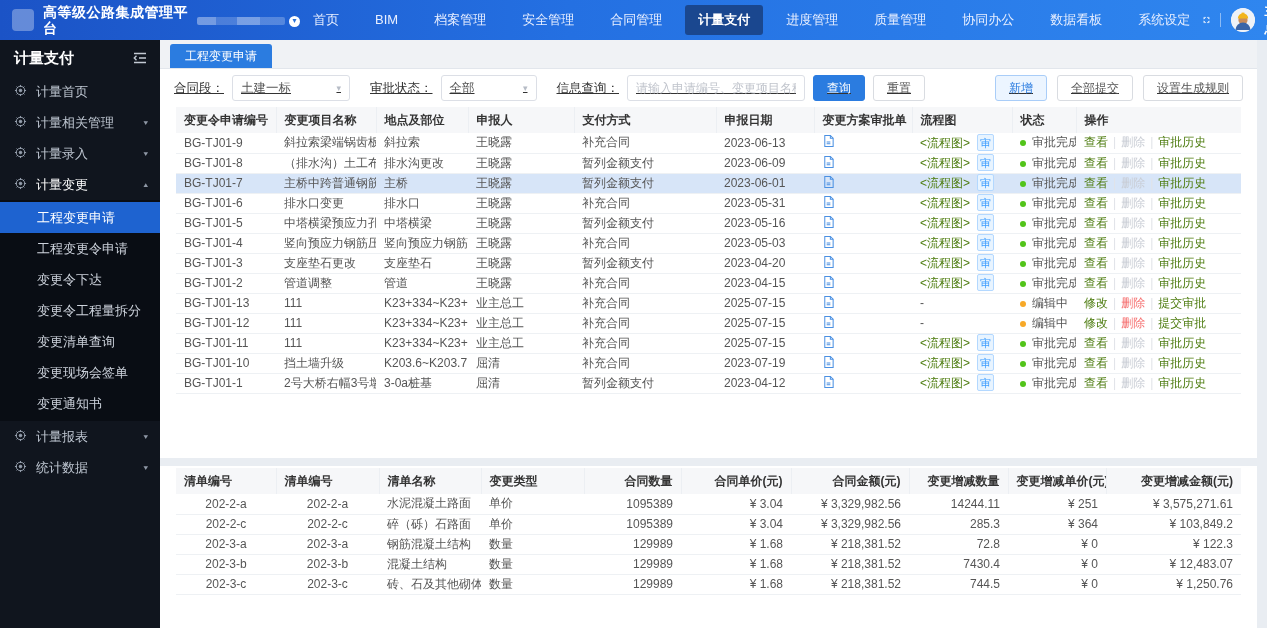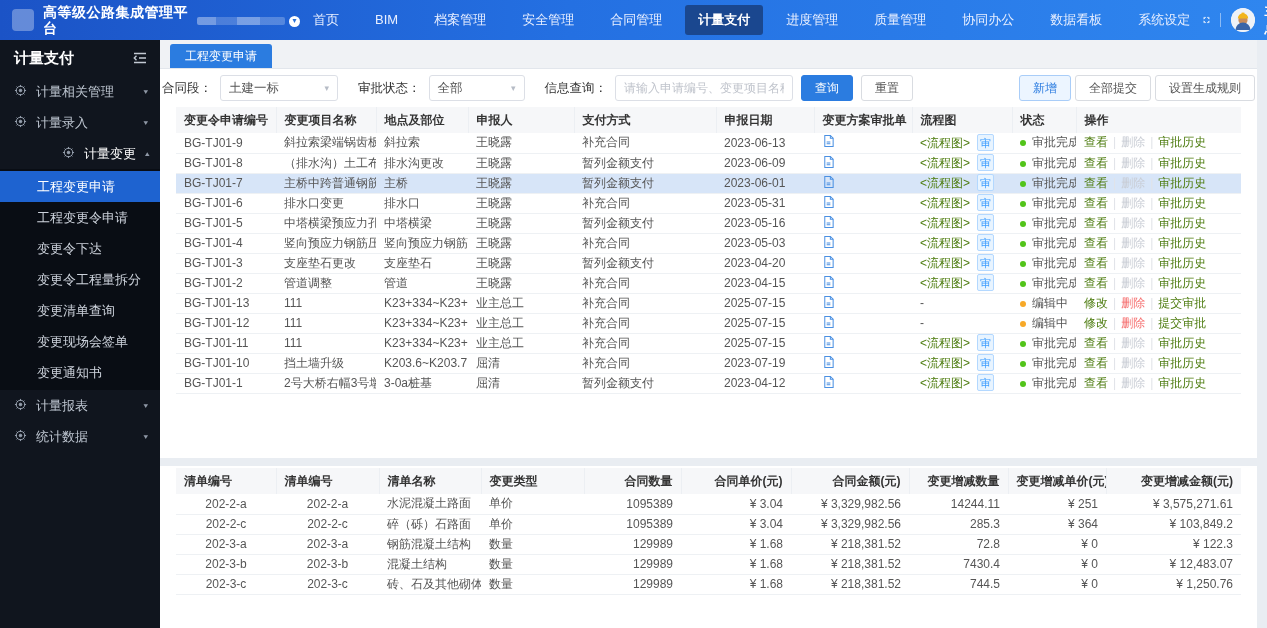--- a/index.html
+++ b/index.html
@@ -26,50 +26,50 @@
   .avatar { width:24px; height:24px; border-radius:50%; overflow:hidden; background:#eef2f8; flex:0 0 24px; }
   .user-name { font-size:13px; font-weight:bold; }
   .fs-icon { width:16px; height:16px; cursor:pointer; }
 
   
   .main { flex:1; display:flex; min-height:0; }
   .sidebar { width:160px; flex:0 0 160px; background:#10151e; color:#bfc7d2; overflow:hidden; }
   .side-header { height:36px; display:flex; align-items:center; justify-content:space-between; padding:0 12px 0 14px; color:#fff; font-size:15px; font-weight:bold; }
   .side-item { height:31px; display:flex; align-items:center; padding:0 12px 0 14px; font-size:13px; cursor:pointer; gap:9px; }
   .side-item .lbl { flex:1; white-space:nowrap; }
-  .side-item.parent-open { color:#fff;margin-left:48px; }
+  .side-item.parent-open { color:#fff; }
   .side-sub { background:#090d14; padding:2px 0; }
   .side-sub-item { height:31px; line-height:31px; padding-left:37px; font-size:13px; color:#cdd3dc; cursor:pointer; white-space:nowrap; }
   .side-sub-item.active { background:#1e63d0; color:#fff; }
   .chev { font-size:9px; color:#8f98a6; transform:scaleY(.8); }
 
   .content { flex:1; display:flex; flex-direction:column; min-width:0; padding-right:10px; background:#e9edf2; }
 
   
   .tabstrip { height:29px; flex:0 0 29px; background:#f0f2f5; border-bottom:1px solid #e2e6ec; display:flex; align-items:flex-end; padding-left:10px; }
   .tab.active { background:#2b7ce0; color:#fff; font-size:12px; height:24px; line-height:24px; padding:0 15px; border-radius:3px 3px 0 0; cursor:pointer; }
 
   
   .panel-a { background:#fff; height:389px; flex:0 0 389px; overflow:hidden; }
   .gap { height:8px; flex:0 0 8px; }
   .panel-b { background:#fff; flex:1; overflow:hidden; padding-top:2px; }
 
   
-  .filter-row { height:38px; display:flex; align-items:center; padding:0 2px; gap:8px; font-size:12.5px; color:#333; }
+  .filter-row { height:38px; display:flex; align-items:center; padding:0 14px; gap:8px; font-size:12.5px; color:#333;text-decoration:underline; }
   .f-label { white-space:nowrap; }
   .select { height:26px; border:1px solid #dcdfe6; border-radius:3px; background:#fff; display:flex; align-items:center; justify-content:space-between; padding:0 8px; color:#555; cursor:pointer; }
   .sel-contract { width:118px; margin-right:12px; }
   .sel-status { width:96px; margin-right:12px; }
   .sel-chev { color:#b6bcc6; font-size:9px; }
   .f-input { width:178px; height:26px; border:1px solid #dcdfe6; border-radius:3px; padding:0 8px; font-size:12px; color:#555; font-family:inherit; }
   .f-input::placeholder { color:#c0c4cc; }
   .btn { height:26px; padding:0 13px; border-radius:3px; font-size:12px; cursor:pointer; border:1px solid #d9dce1; background:#fff; color:#555; font-family:inherit; white-space:nowrap; }
   .btn-primary { background:#2b7ce0; border-color:#2b7ce0; color:#fff; }
   .btn-light { background:#ecf5ff; border-color:#a9cdf8; color:#2b7ce0; }
-  .f-right { margin-left:auto; display:flex; gap:4px; }
+  .f-right { margin-left:auto; display:flex; gap:10px; }
 
   
   table { border-collapse:collapse; table-layout:fixed; width:calc(100% - 32px); margin:0 16px; font-size:12px; }
   thead th { background:#f6f7f9; height:26px; text-align:left; color:#333; font-weight:bold; padding:0 8px; white-space:nowrap; overflow:hidden; border-right:1px solid #eceff3; }
   thead th:last-child { border-right:none; }
   tbody td { height:20px; padding:0 8px; color:#555; border-bottom:1px solid #eef1f4; white-space:nowrap; overflow:hidden; }
   tr.selected td { background:#d7e5f8; }
 
   
   .t-main th:nth-child(1){width:100px}.t-main th:nth-child(2){width:100px}
@@ -148,20 +148,28 @@
   <div class="main">
 
     <div class="sidebar">
       <div class="side-header">
         <span>计量支付</span>
         <svg width="16" height="16" viewBox="0 0 16 16" fill="none" stroke="#c3cad4" stroke-width="1.4">
           <path d="M2 3.5h12 M7 8h7 M2 12.5h12 M4.5 5.8 2.3 8l2.2 2.2"></path>
         </svg>
       </div>
       <div id="side-menu">
+          <div class="side-item">
+            <span><svg width="13" height="13" viewBox="0 0 14 14" fill="none" stroke="#9aa4b2" stroke-width="1">
+                <circle cx="7" cy="7" r="4.6"></circle>
+                <circle cx="7" cy="7" r="1.4" fill="#9aa4b2"></circle>
+                <path d="M7 1v2.2M7 10.8V13M1 7h2.2M10.8 7H13M2.8 2.8l1.5 1.5M9.7 9.7l1.5 1.5M11.2 2.8 9.7 4.3M4.3 9.7l-1.5 1.5"></path>
+              </svg></span>
+            <span class="lbl">计量首页</span>
+          </div>
           <div class="side-item">
             <span><svg width="13" height="13" viewBox="0 0 14 14" fill="none" stroke="#9aa4b2" stroke-width="1">
                 <circle cx="7" cy="7" r="4.6"></circle>
                 <circle cx="7" cy="7" r="1.4" fill="#9aa4b2"></circle>
                 <path d="M7 1v2.2M7 10.8V13M1 7h2.2M10.8 7H13M2.8 2.8l1.5 1.5M9.7 9.7l1.5 1.5M11.2 2.8 9.7 4.3M4.3 9.7l-1.5 1.5"></path>
               </svg></span>
             <span class="lbl">计量相关管理</span>
             <span class="chev">▾</span>
           </div>
           <div class="side-item">

